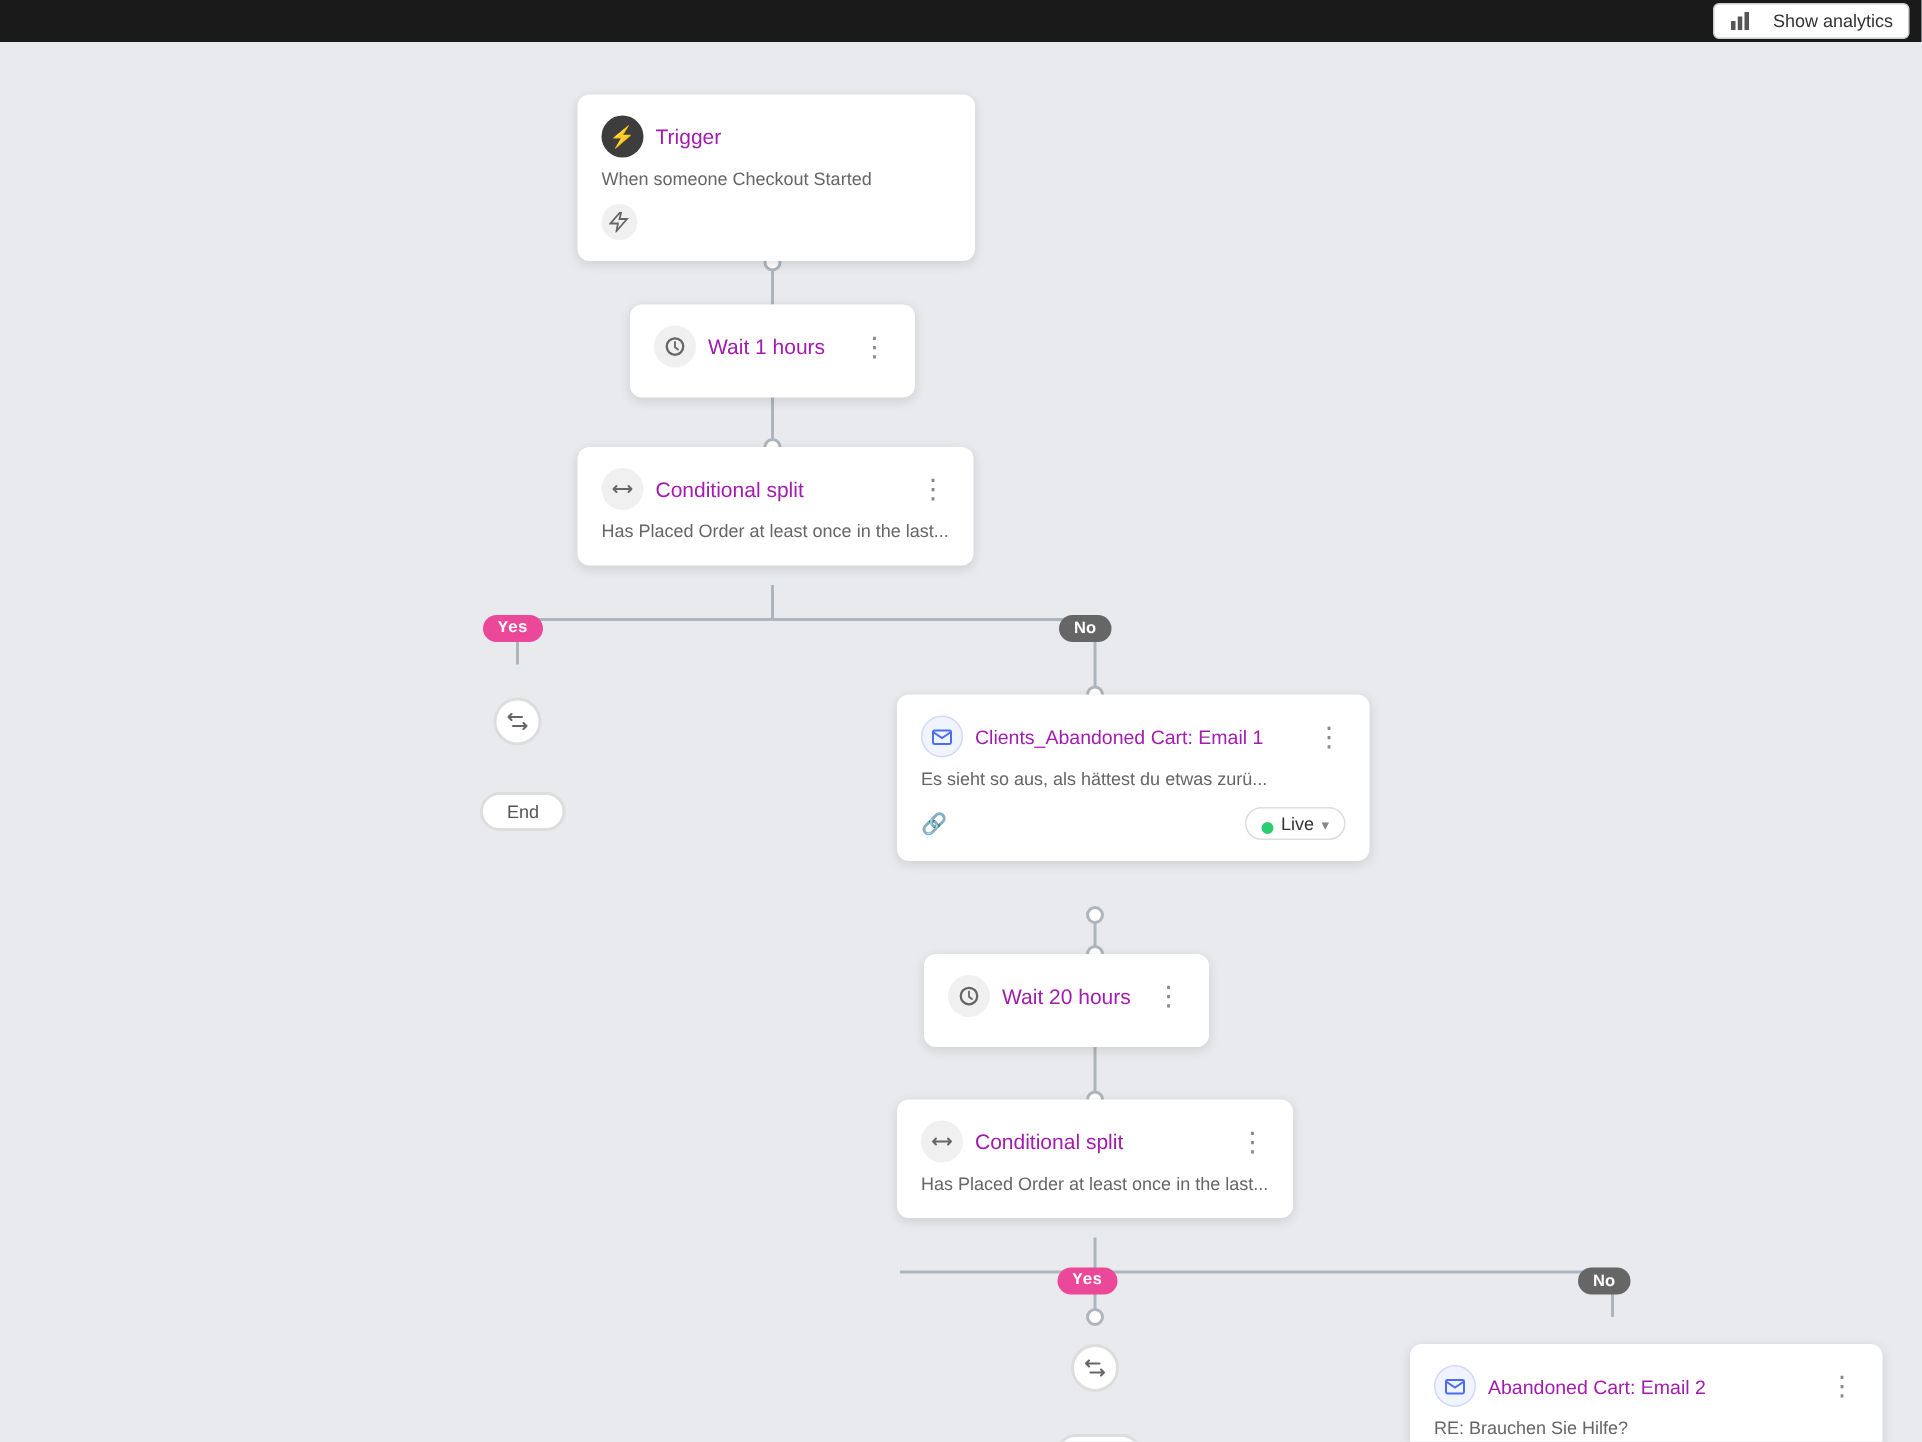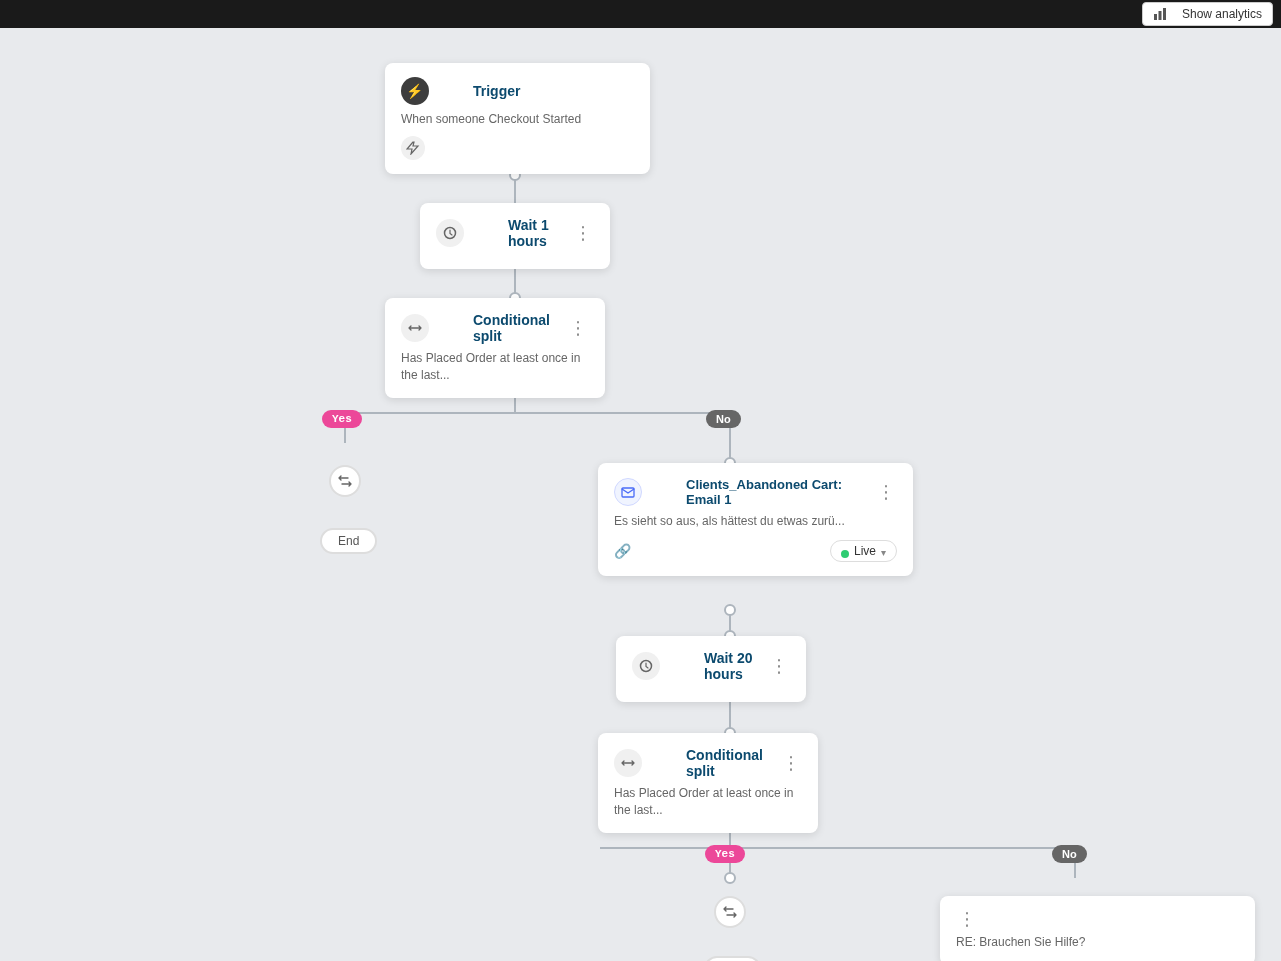--- a/index.html
+++ b/index.html
@@ -95,23 +95,22 @@
     }
 
     .node-icon.blue-outline {
       background: #f0f4ff;
       color: #4a6cf7;
       border: 1px solid #d0d8ff;
     }
 
     .node-title {
       font-size: 14px;
-      font-weight: 700;
-      color: #0c4a6e;
-      margin-left: 36px;
+      font-weight: 400;
+      color: #a21caf;
     }
 
     .node-subtitle {
       font-size: 12px;
       color: #666;
       margin-top: 4px;
       line-height: 1.4;
     }
 
     .more-btn {
@@ -171,21 +170,21 @@
       color: #666;
     }
 
     
     .wait-node {
       width: 190px;
     }
 
     
     .conditional-node {
-      width: 220px;
+      width: 264px;
     }
 
     
     .email-node {
       width: 315px;
     }
 
     .email-footer {
       display: flex;
       align-items: center;
@@ -430,18 +429,27 @@
   <div class="swap-node" style="left: 714px; top: 868px;">
     <svg width="16" height="16" viewBox="0 0 16 16" fill="none">
       <path d="M2 5h9M2 5l2-2M2 5l2 2M14 11H5M14 11l-2-2M14 11l-2 2" stroke="#666" stroke-width="1.4" stroke-linecap="round" stroke-linejoin="round"></path>
     </svg>
   </div>
 
   <div class="end-node" style="left: 704px; top: 928px;">End</div>
 
   <div class="node-card email-node" style="left: 940px; top: 868px;">
     <div class="node-header">
+      <div class="node-title-row">
+        <div class="node-icon blue-outline">
+          <svg width="14" height="11" viewBox="0 0 14 11" fill="none">
+            <rect x="1" y="1" width="12" height="9" rx="1" stroke="#4a6cf7" stroke-width="1.3"></rect>
+            <path d="M1 2l6 4 6-4" stroke="#4a6cf7" stroke-width="1.3" stroke-linecap="round"></path>
+          </svg>
+        </div>
+        <span class="node-title" style="font-size:13px;">Abandoned Cart: Email 2</span>
+      </div>
       <button class="more-btn">⋮</button>
     </div>
     <div class="node-subtitle">RE: Brauchen Sie Hilfe?</div>
   </div>
 
 </div>
 
 </body></html>

